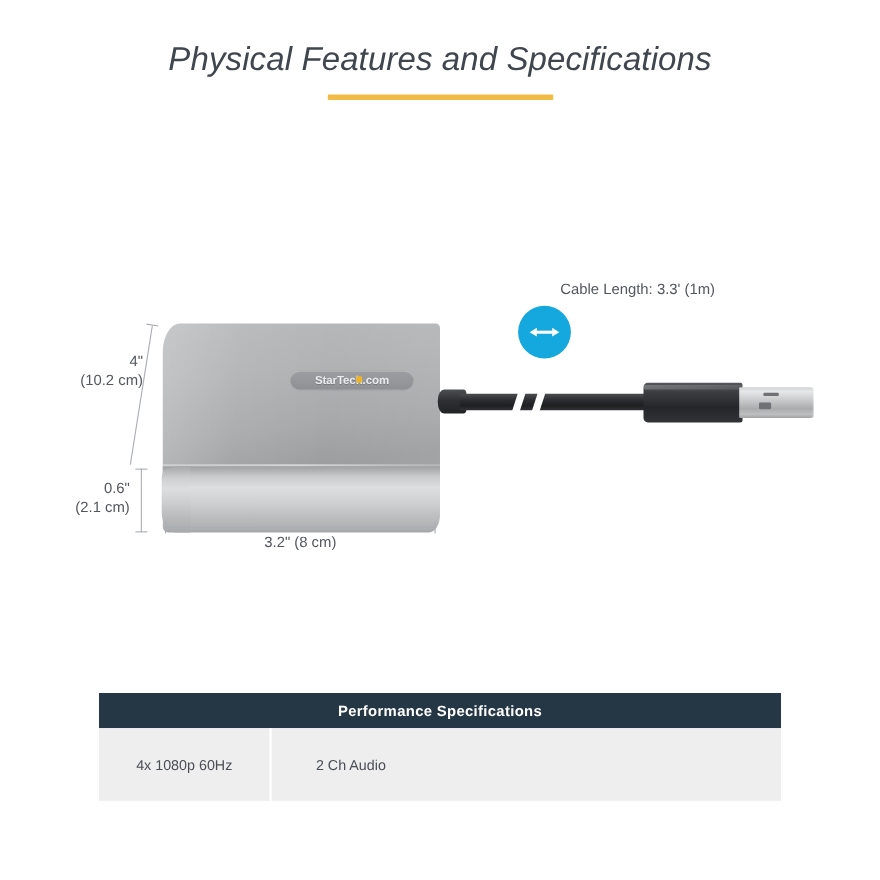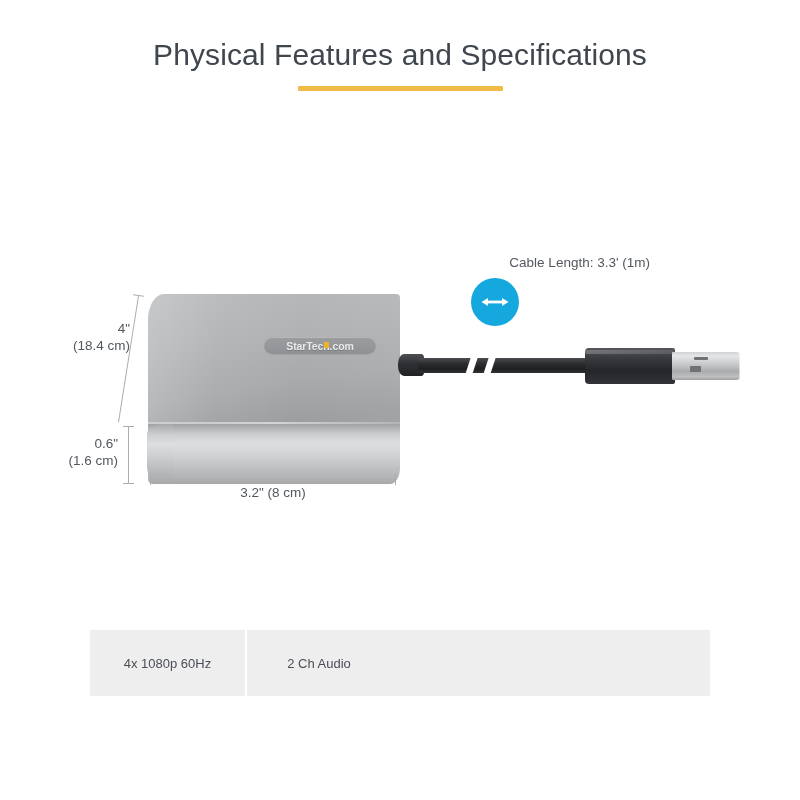--- a/index.html
+++ b/index.html
@@ -25,20 +25,21 @@
     text-align: center;
   }
   .page-title {
     font-family: "Liberation Sans", sans-serif;
     font-size: 30px;
     font-weight: 400;
     color: #3f464e;
     letter-spacing: 0.1px;
     line-height: 38px;
     margin: 0;
+    font-style: italic;
   }
   .title-underline {
     width: 205px;
     height: 5px;
     background: #f2bb45;
     margin: 12px auto 0 auto;
     border-radius: 1px;
   }
 
   
@@ -384,29 +385,29 @@
   <h1 class="page-title">Physical Features and Specifications</h1>
   <div class="title-underline"></div>
 </div>
 
 <div class="stage">
 
   <div class="dim-height-cap-top"></div>
   <div class="dim-height-line"></div>
   <div class="dim-height-label">
     <div>4"</div>
-    <div>(18.4 cm)</div>
+    <div>(10.2 cm)</div>
   </div>
 
   <div class="dim-thick-cap-top"></div>
   <div class="dim-thick-line"></div>
   <div class="dim-thick-cap-bot"></div>
   <div class="dim-thick-label">
     <div>0.6"</div>
-    <div>(1.6 cm)</div>
+    <div>(2.1 cm)</div>
   </div>
 
   <div class="device">
     <div class="device-top"></div>
     <div class="device-top-sheen"></div>
     <div class="device-edge-hi"></div>
     <div class="device-front"></div>
     <div class="device-front-left-round"></div>
     <div class="logo-badge">
       <span class="logo-text">StarTech.com</span>
@@ -435,17 +436,18 @@
       <g fill="#ffffff">
         <rect x="15" y="22.6" width="18" height="2.8"></rect>
         <polygon points="10.5,24 17,20 17,28"></polygon>
         <polygon points="37.5,24 31,20 31,28"></polygon>
       </g>
     </svg>
   </div>
 </div>
 
 <div class="spec-table">
+  <div class="spec-header">Performance  Specifications</div>
   <div class="spec-body">
     <div class="spec-cell c1">4x 1080p 60Hz</div>
     <div class="spec-cell c2">2 Ch Audio</div>
   </div>
 </div>
 
 </body></html>

